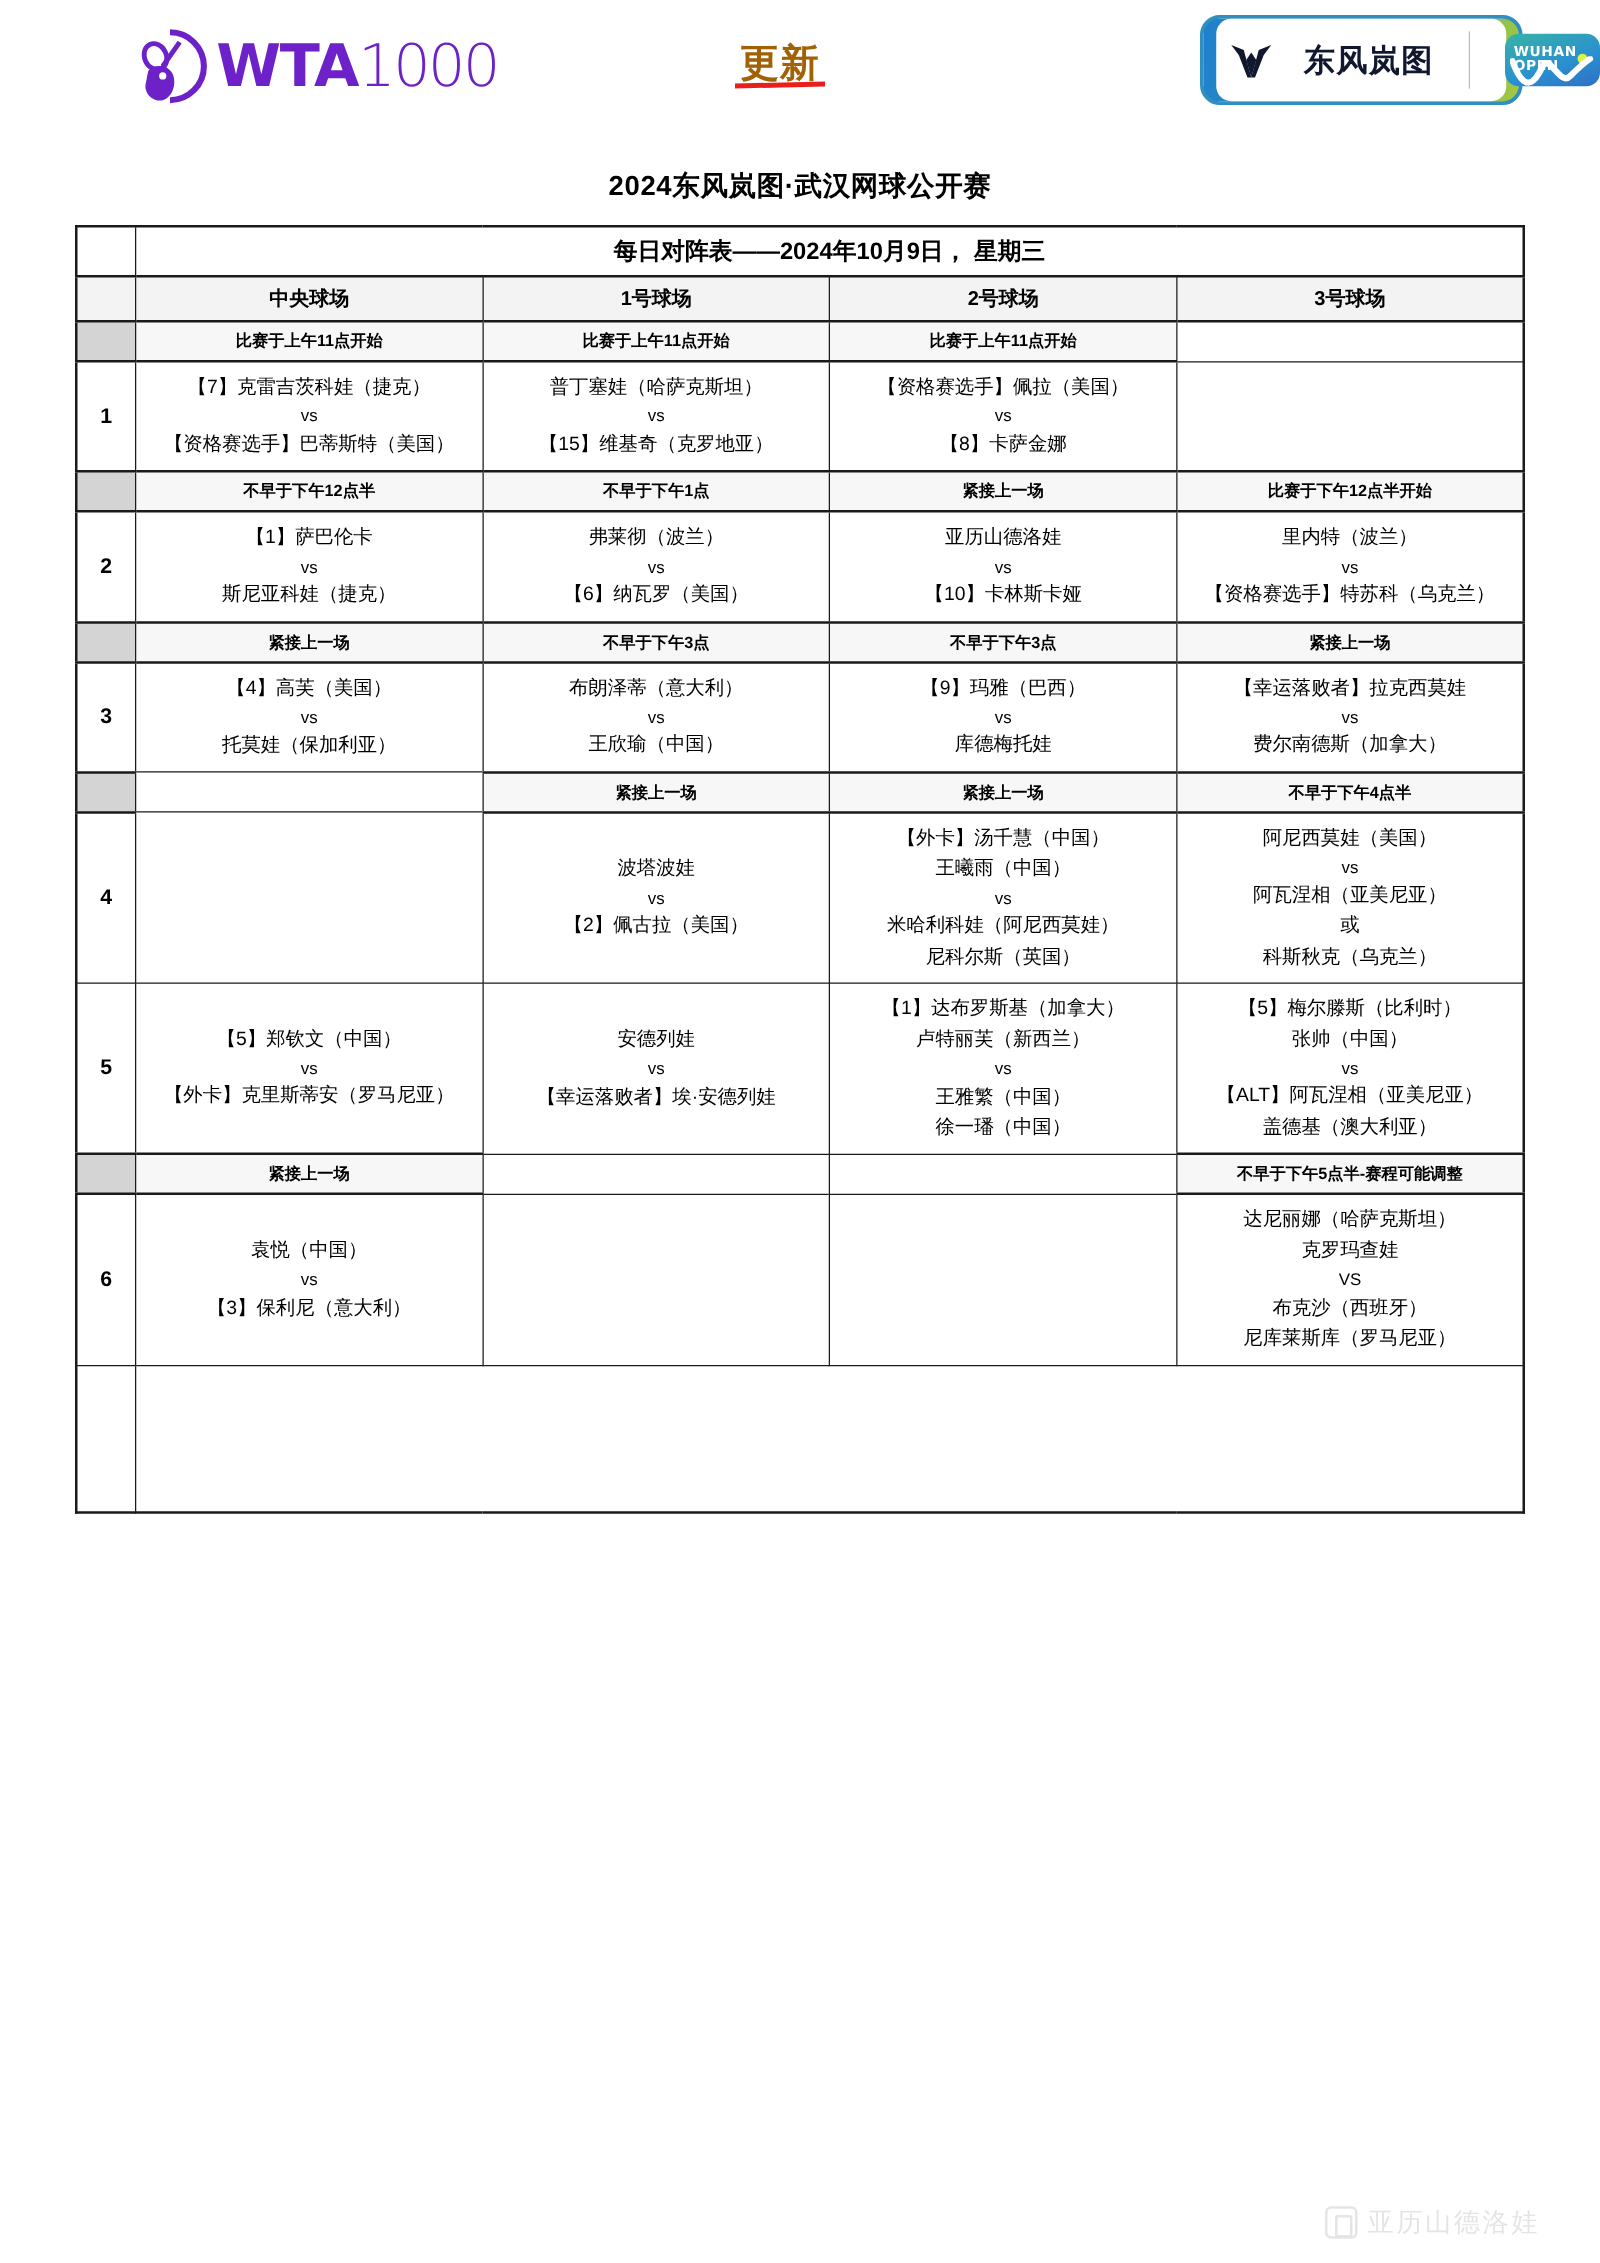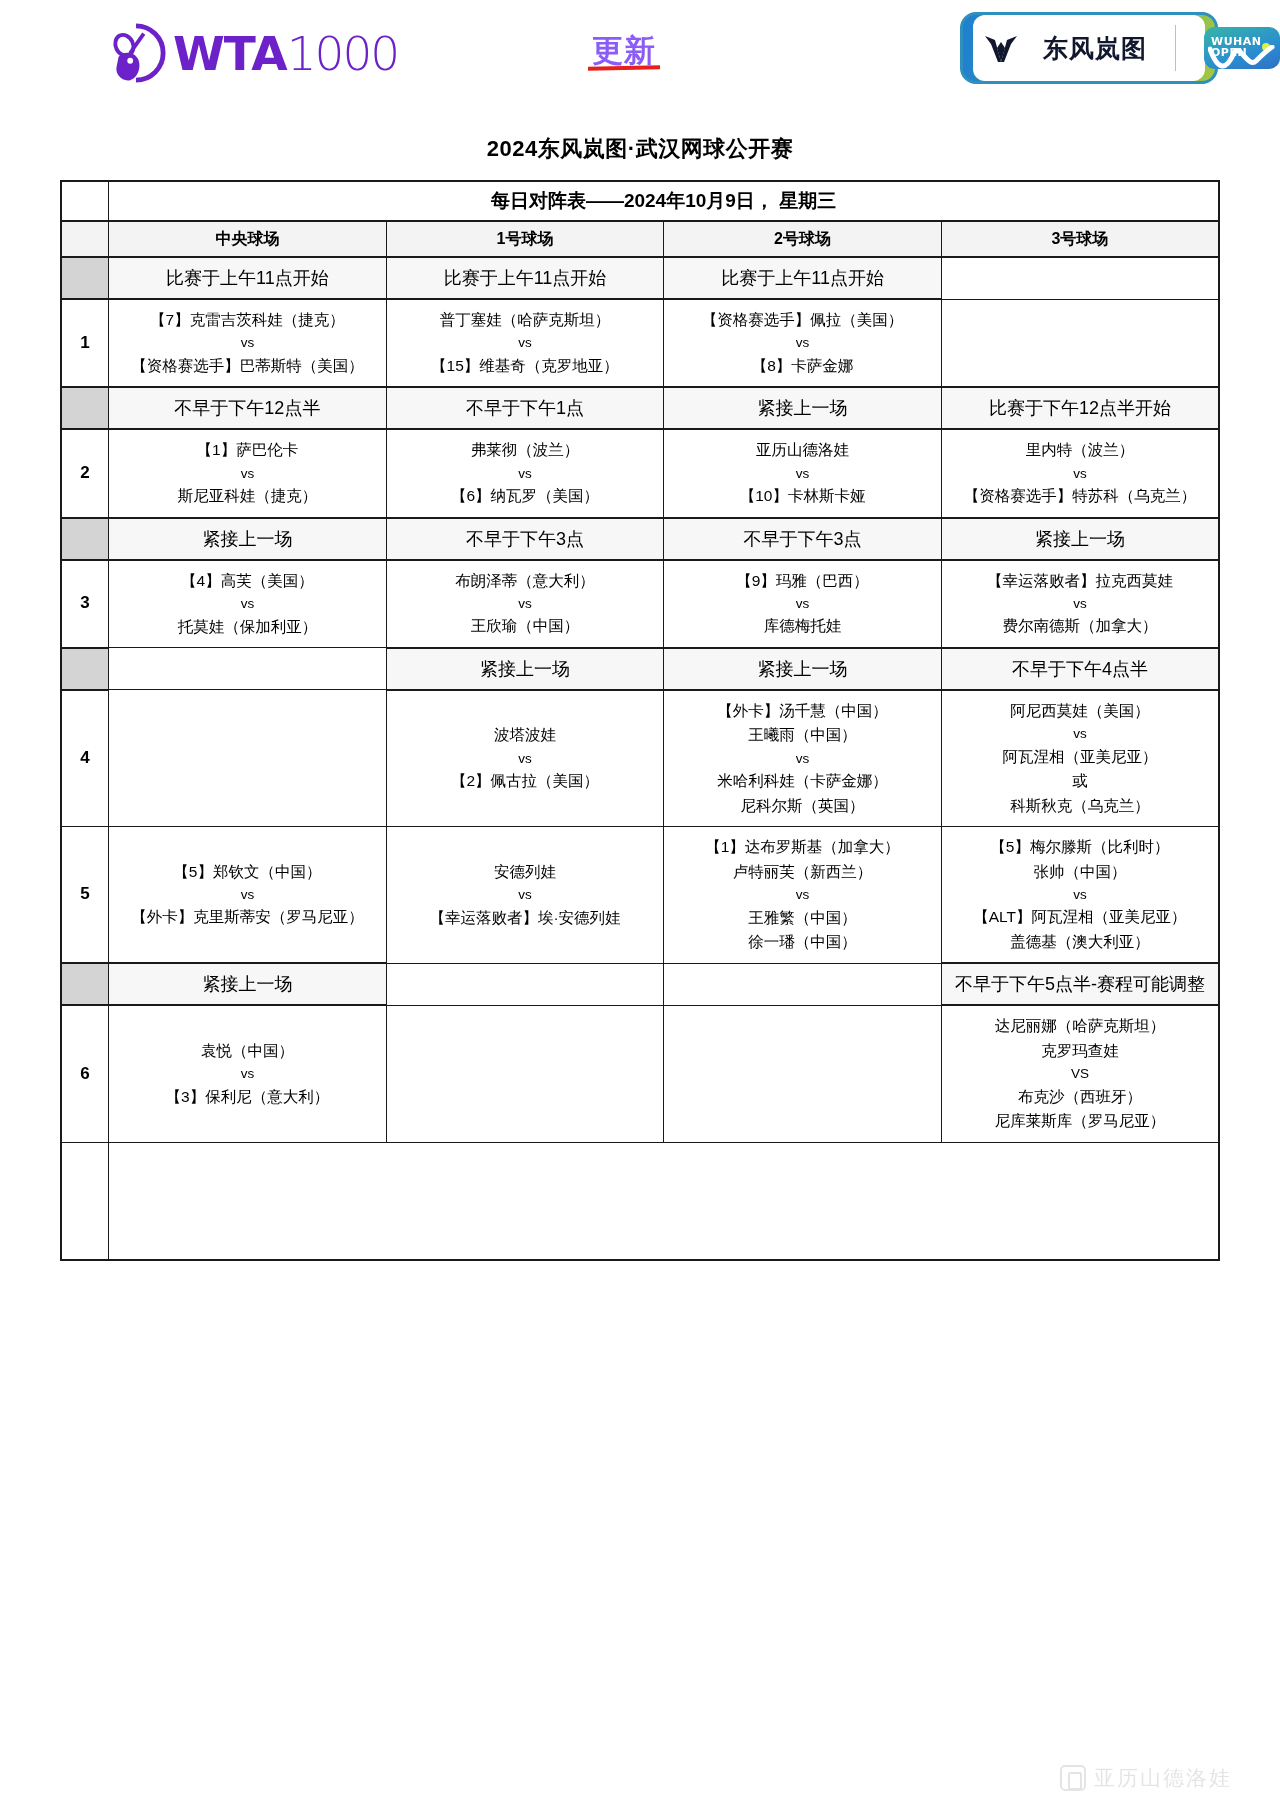--- a/index.html
+++ b/index.html
@@ -44,21 +44,21 @@
     align-items: baseline;
   }
   .wta-word .thin { font-weight: 300; letter-spacing: -2px; font-size: 47px; }
 
   .update-stamp {
     position: absolute;
     left: 592px;
     top: 30px;
     font-size: 31px;
     font-weight: bold;
-    color: #8b5cf6;
+    color: #a16207;
     letter-spacing: 1px;
     font-family: "DejaVu Sans", sans-serif;
   }
   .update-stamp::after {
     content: "";
     position: absolute;
     left: -4px; right: -4px; bottom: 2px;
     height: 4px;
     background: #e8201b;
     transform: skewY(-1.2deg);
@@ -164,23 +164,23 @@
 
   .courthead td {
     height: 36px;
     font-size: 16px;
     font-weight: bold;
     background: #f3f3f3;
     border-bottom: 2.5px solid #1a1a1a;
   }
 
   .timerow td {
-    height: 42px;
-    font-size: 18px;
-    font-weight: normal;
+    height: 32px;
+    font-size: 13px;
+    font-weight: bold;
     background: #f7f7f7;
     border-top: 2.2px solid #1a1a1a;
     border-bottom: 2.2px solid #1a1a1a;
   }
   .timerow td.idx-cell { background: #d4d4d4; }
   .timerow td.empty-time { background: #ffffff; border-top: none; border-bottom: none; }
 
   .matchrow td {
     font-size: 15.5px;
     line-height: 1.58;
@@ -383,21 +383,21 @@
           <td></td>
           <td>
             <span class="match-block">波塔波娃</span>
             <span class="match-block vs">vs</span>
             <span class="match-block">【2】佩古拉（美国）</span>
           </td>
           <td>
             <span class="match-block">【外卡】汤千慧（中国）</span>
             <span class="match-block">王曦雨（中国）</span>
             <span class="match-block vs">vs</span>
-            <span class="match-block">米哈利科娃（卡萨金娜）</span>
+            <span class="match-block">米哈利科娃（阿尼西莫娃）</span>
             <span class="match-block">尼科尔斯（英国）</span>
           </td>
           <td>
             <span class="match-block">阿尼西莫娃（美国）</span>
             <span class="match-block vs">vs</span>
             <span class="match-block">阿瓦涅相（亚美尼亚）</span>
             <span class="match-block">或</span>
             <span class="match-block">科斯秋克（乌克兰）</span>
           </td>
         </tr>

